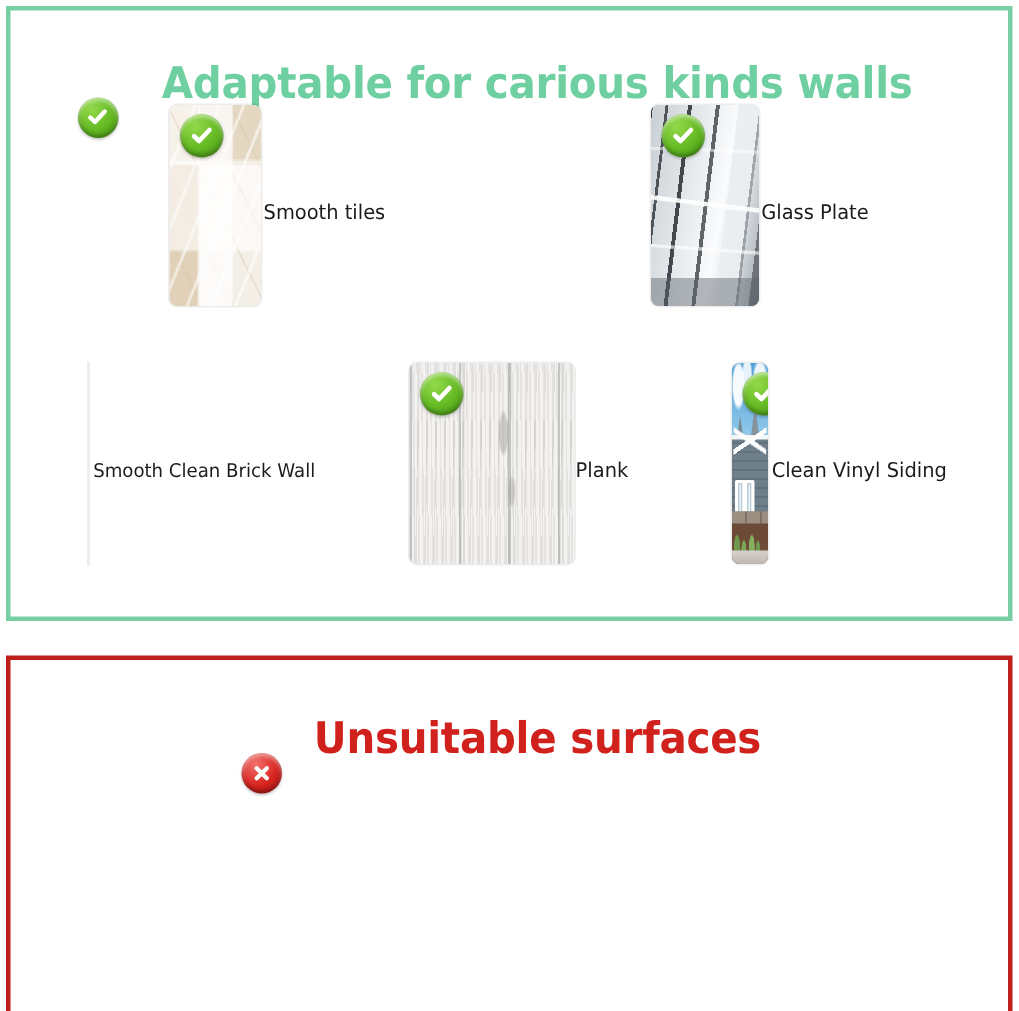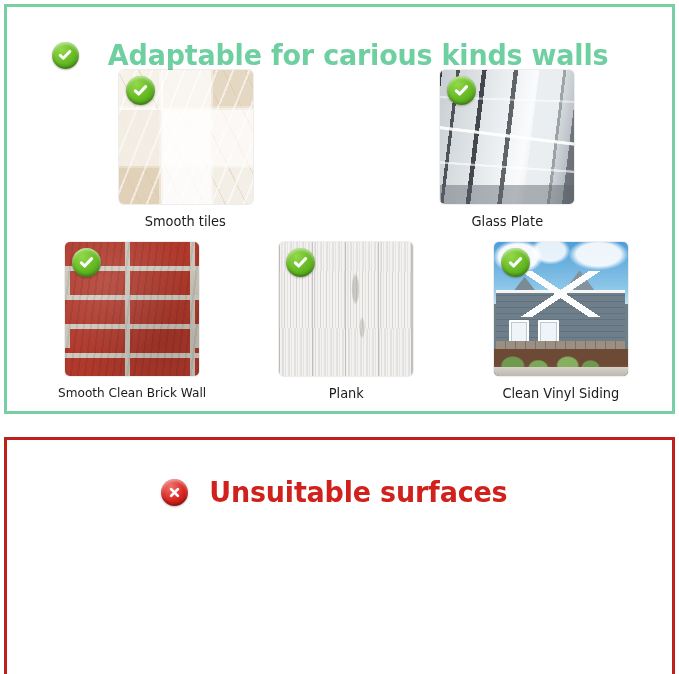--- a/index.html
+++ b/index.html
@@ -18,21 +18,21 @@
     left:4px;top:4px;width:671px;height:410px;
     border:3px solid #79cfa4;
   }
   .panel-unsuitable{
     left:4px;top:437px;width:671px;height:241px;
     border:3px solid #c0201c;
   }
 
   
   .section-head{
-    display:flex;align-items:center;justify-content:center;
+    display:flex;align-items:flex-end;justify-content:center;
     gap:10px;width:100%;
   }
   .sh-suitable{margin-top:12px;}
   .sh-unsuitable{margin-top:16px;}
   .section-title{
     font-family:"DejaVu Sans", sans-serif;
     font-weight:bold;
     font-size:29px;
     line-height:34px;
     letter-spacing:-0.2px;
@@ -60,21 +60,21 @@
   .badge-title{width:27px;height:27px;}
   .badge-card{
     position:absolute;left:7px;top:6px;width:29px;height:29px;z-index:3;
   }
 
   
   .grid{position:absolute;display:flex;}
   .grid-row1{left:0;top:63px;width:679px;justify-content:space-around;padding:0 18px;box-sizing:border-box;}
   .grid-row2{left:0;top:235px;width:679px;justify-content:space-around;padding:0 18px;box-sizing:border-box;}
 
-  .card{display:flex;flex-direction:column;align-items:center;width:146px;}
+  .card{display:flex;flex-direction:row;align-items:center;width:146px;}
   .thumb{
     position:relative;width:134px;height:134px;
     border-radius:5px;overflow:hidden;
     background:#f2f2f2;
     box-shadow:0 0 0 1px rgba(0,0,0,.07);
   }
 
   .label{
     margin-top:9px;
     font-family:"DejaVu Sans", sans-serif;

